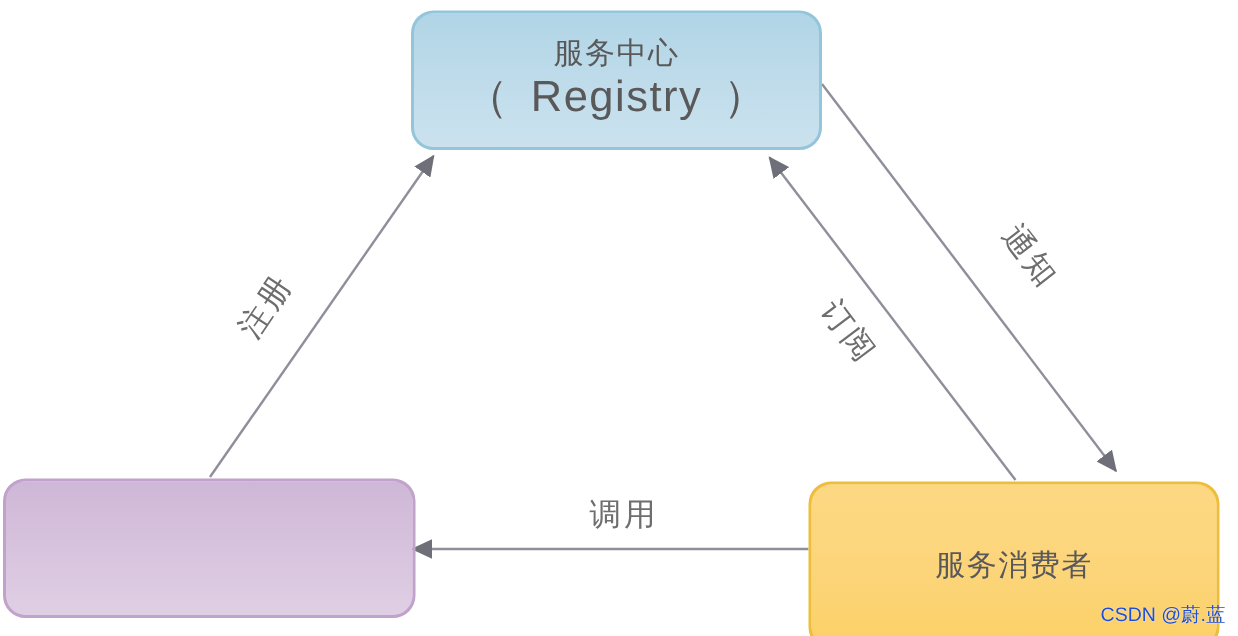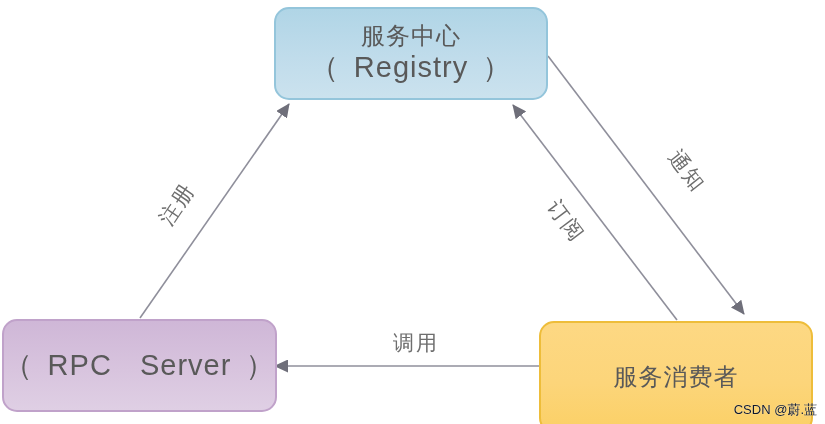--- a/index.html
+++ b/index.html
@@ -30,21 +30,21 @@
     border: 2px solid transparent;
     display: flex;
     flex-direction: column;
     align-items: center;
     justify-content: center;
     color: #595959;
     text-align: center;
     line-height: 1.22;
   }
   .node-title {
-    font-size: 24px;
+    font-size: 20px;
     letter-spacing: 1px;
     text-align: center;
   }
   .node-subtitle {
     font-size: 29px;
     letter-spacing: 1px;
     word-spacing: 5px;
     white-space: pre;
   }
   .node-registry {
@@ -99,21 +99,21 @@
     left: 416px;
     top: 343px;
     transform: translate(-50%, -50%);
     font-family: Liberation Mono, monospace;
   }
   .watermark {
     position: absolute;
     right: 8px;
     bottom: 5px;
     font-size: 13px;
-    color: #0f172a;
+    color: #1d4ed8;
     text-shadow: 0 0 1px rgba(255,255,255,0.8);
   }
 </style>
 </head>
 <body>
 
 <div class="stage">
 
   <svg class="edges-layer" width="825" height="424" viewBox="0 0 825 424" xmlns="http://www.w3.org/2000/svg">
     <defs>
@@ -126,21 +126,20 @@
     <line x1="548" y1="56" x2="744" y2="314" stroke="#8f8f9b" stroke-width="1.6" marker-end="url(#arrowhead)"></line>
     <line x1="539" y1="366" x2="275" y2="366" stroke="#8f8f9b" stroke-width="1.6" marker-end="url(#arrowhead)"></line>
   </svg>
 
   <div class="node node-registry">
     <div class="node-title">服务中心</div>
     <div class="node-subtitle">（ Registry ）</div>
   </div>
 
   <div class="node node-provider">
-    <div class="node-subtitle">（ RPC  Server ）</div>
   </div>
 
   <div class="node node-consumer">
     <div class="node-title">服务消费者</div>
   </div>
 
   <div class="edge-label edge-label-register">注册</div>
   <div class="edge-label edge-label-subscribe">订阅</div>
   <div class="edge-label edge-label-notify">通知</div>
   <div class="edge-label edge-label-call">调用</div>

